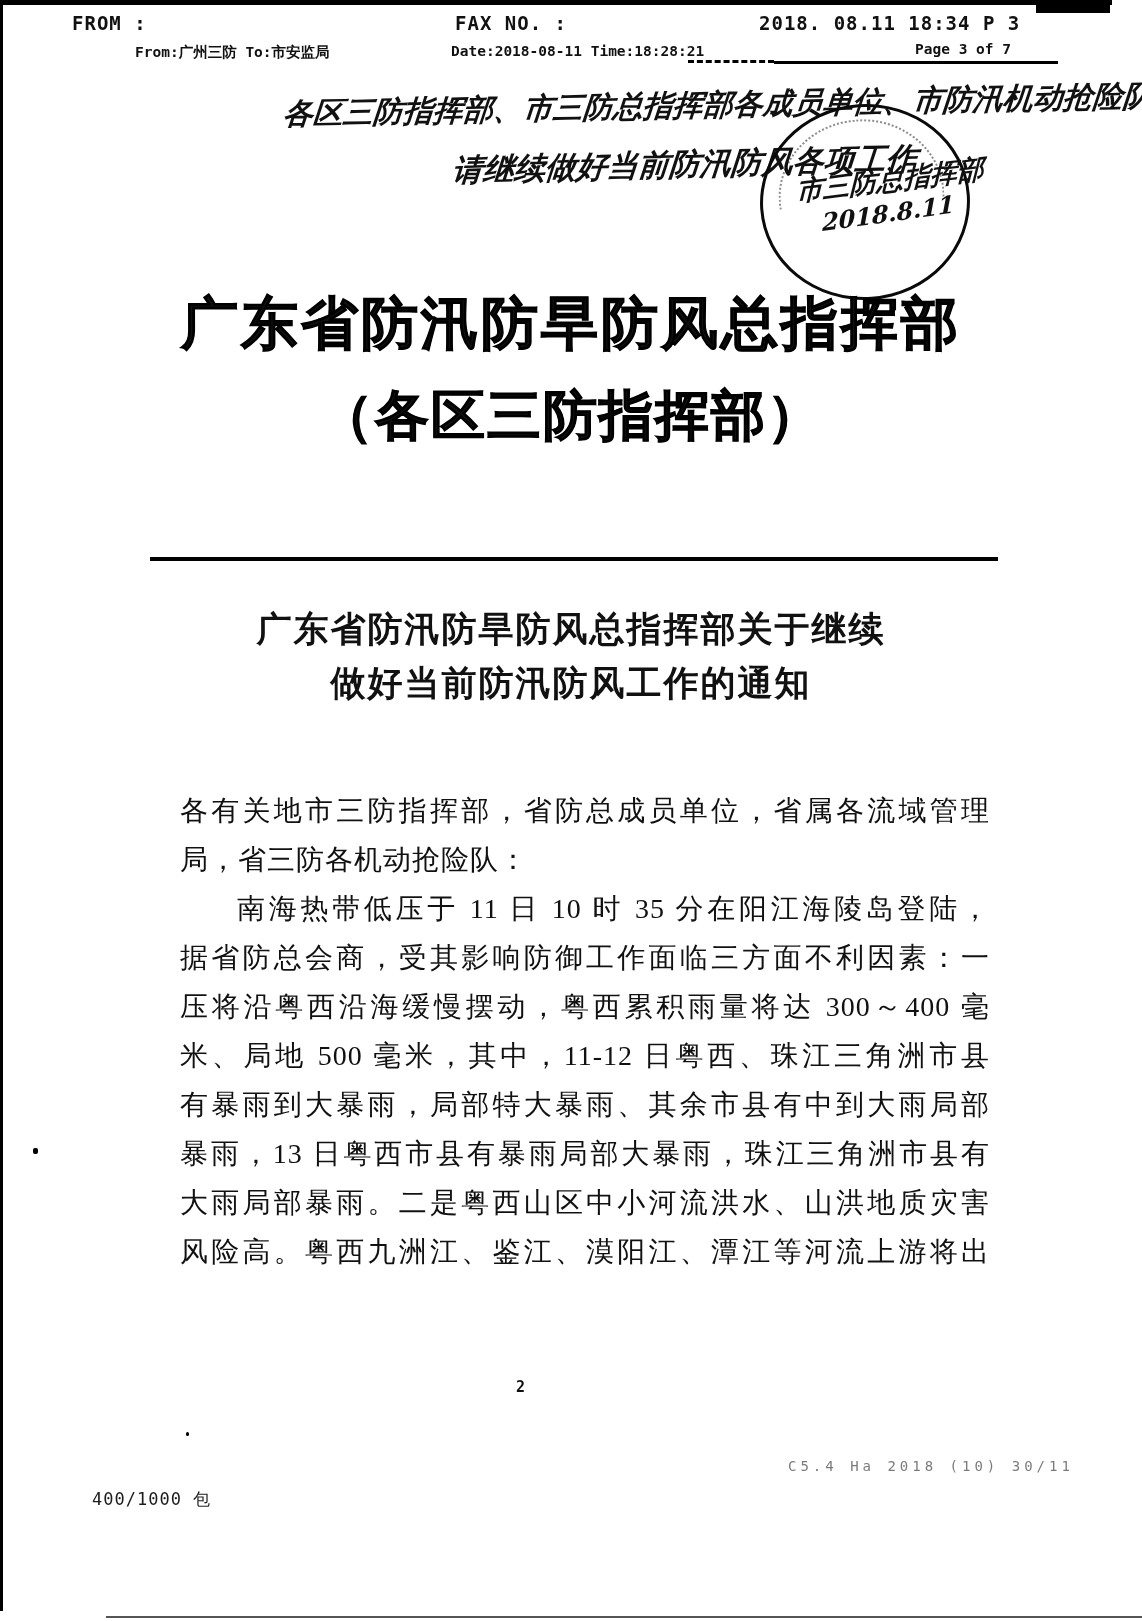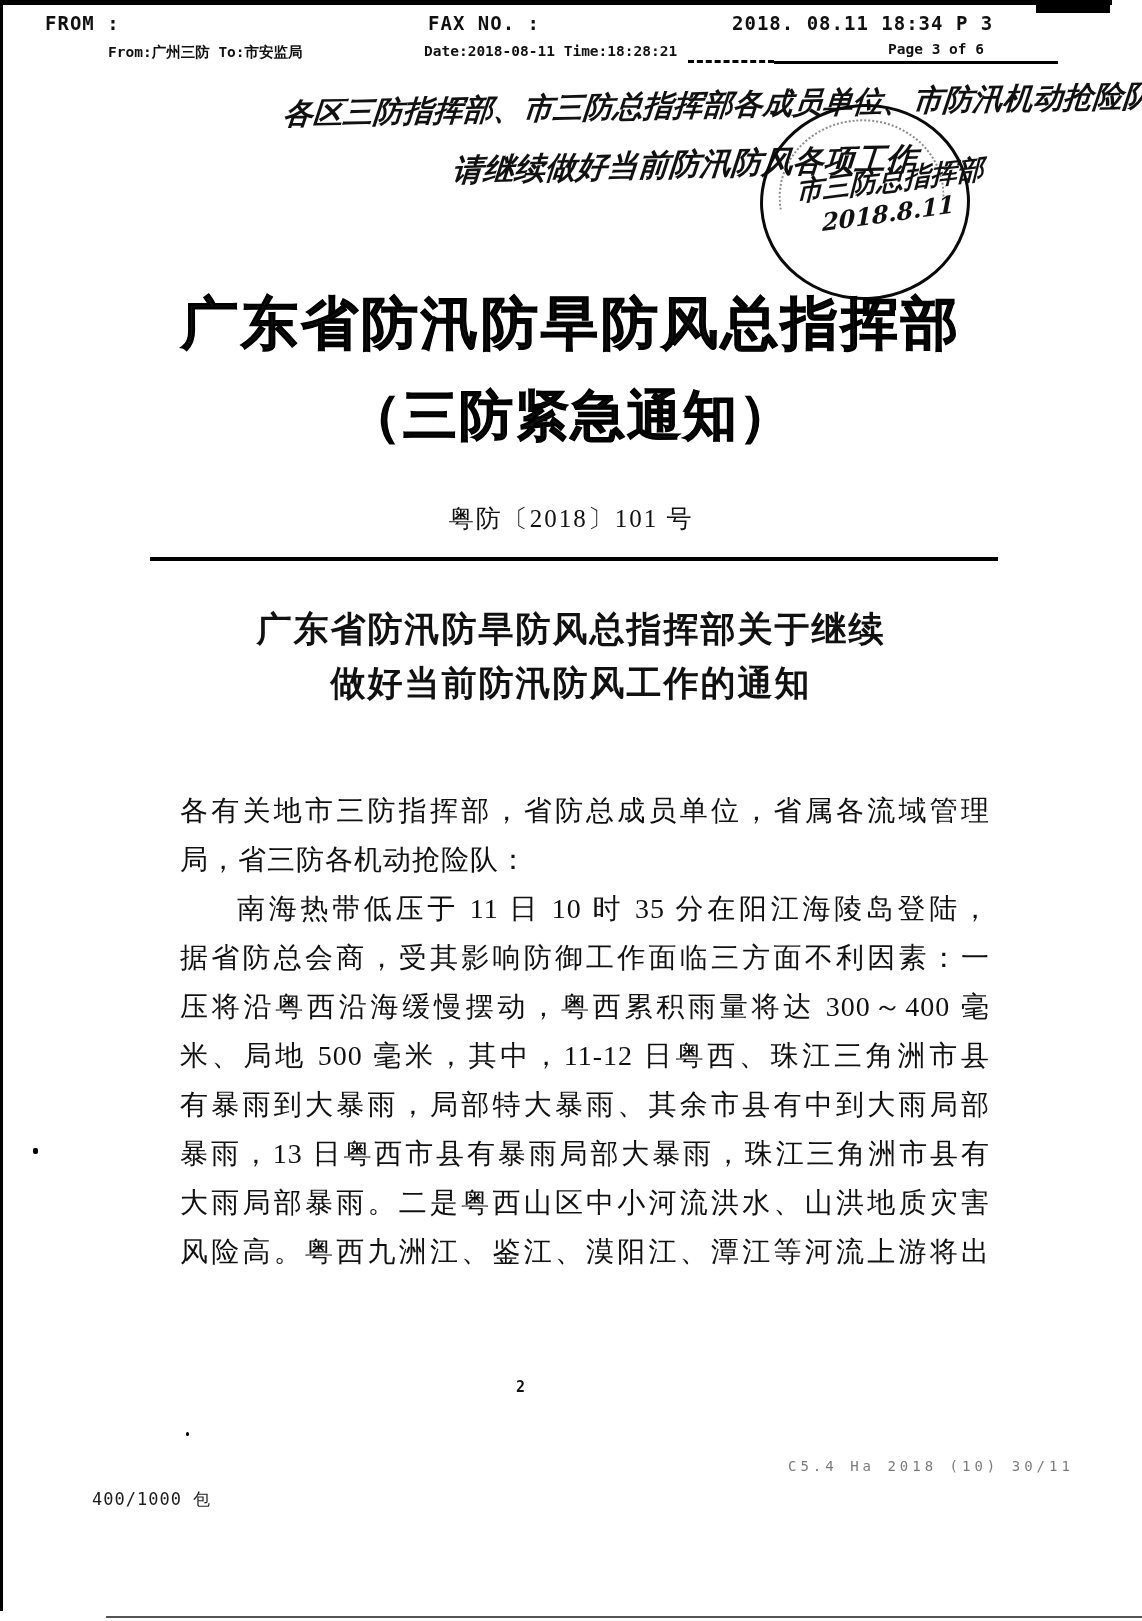--- a/index.html
+++ b/index.html
@@ -12,21 +12,21 @@
     font-family:"Liberation Serif","DejaVu Serif",serif;
     color:#111;
   }
   .abs{position:absolute;}
   
   .edge-top{left:0;top:0;width:1112px;height:5px;background:#000;}
   .edge-top-blob{left:1036px;top:0;width:74px;height:13px;background:#000;}
   .edge-left{left:0;top:0;width:3px;height:1611px;background:#000;}
   .edge-bottom{left:106px;top:1616px;width:1036px;height:2px;background:#555;}
   
-  .faxfont{font-family:"DejaVu Sans Mono",monospace;white-space:nowrap;}
+  .faxfont{font-family:"DejaVu Sans Mono",monospace;white-space:nowrap;margin-left:27px;}
   .fax-row1{top:12px;font-size:19px;font-weight:bold;letter-spacing:1px;}
   .fax-row2{top:43px;font-size:14.5px;font-weight:bold;}
   .page-underline-dash{left:688px;top:60px;width:86px;height:0;border-bottom:3px dashed #000;}
   .page-underline-solid{left:774px;top:61px;width:284px;height:3px;background:#000;}
   
   .hand{
     font-family:"DejaVu Serif",serif;
     font-style:italic;font-weight:bold;
     white-space:nowrap;
     transform-origin:left center;
@@ -79,36 +79,35 @@
   <div class="abs edge-top-blob"></div>
   <div class="abs edge-left"></div>
   <div class="abs edge-bottom"></div>
 
   <div class="abs faxfont fax-row1" style="left:45px;">FROM :</div>
   <div class="abs faxfont fax-row1" style="left:428px;">FAX NO. :</div>
   <div class="abs faxfont fax-row1" style="left:732px;">2018. 08.11  18:34 P 3</div>
 
   <div class="abs faxfont fax-row2" style="left:108px;">From:广州三防 To:市安监局</div>
   <div class="abs faxfont fax-row2" style="left:424px;">Date:2018-08-11 Time:18:28:21</div>
-  <div class="abs faxfont fax-row2" style="left:888px;top:41px;">Page 3 of 6</div>
+  <div class="abs faxfont fax-row2" style="left:888px;top:41px;">Page 3 of 7</div>
   <div class="abs page-underline-dash"></div>
   <div class="abs page-underline-solid"></div>
 
   <div class="abs hand annot1">各区三防指挥部、市三防总指挥部各成员单位、市防汛机动抢险队</div>
   <div class="abs hand annot2">请继续做好当前防汛防风各项工作</div>
 
   <div class="abs stamp">
     <div class="stamp-arc"></div>
     <div class="hand stamp-name">市三防总指挥部</div>
     <div class="hand stamp-date">2018.8.11</div>
   </div>
 
   <div class="abs center title-org">广东省防汛防旱防风总指挥部</div>
-  <div class="abs center title-sub">（三防紧急通知）</div>
-  <div class="abs center doc-number">粤防〔2018〕101 号</div>
+  <div class="abs center title-sub">（各区三防指挥部）</div>
   <div class="abs rule"></div>
 
   <div class="abs center heading1">广东省防汛防旱防风总指挥部关于继续</div>
   <div class="abs center heading2">做好当前防汛防风工作的通知</div>
 
   <div class="abs bodyblock">
     <div class="bline">各有关地市三防指挥部，省防总成员单位，省属各流域管理</div>
     <div class="bline short">局，省三防各机动抢险队：</div>
     <div class="bline indent">南海热带低压于 11 日 10 时 35 分在阳江海陵岛登陆，</div>
     <div class="bline">据省防总会商，受其影响防御工作面临三方面不利因素：一</div>

